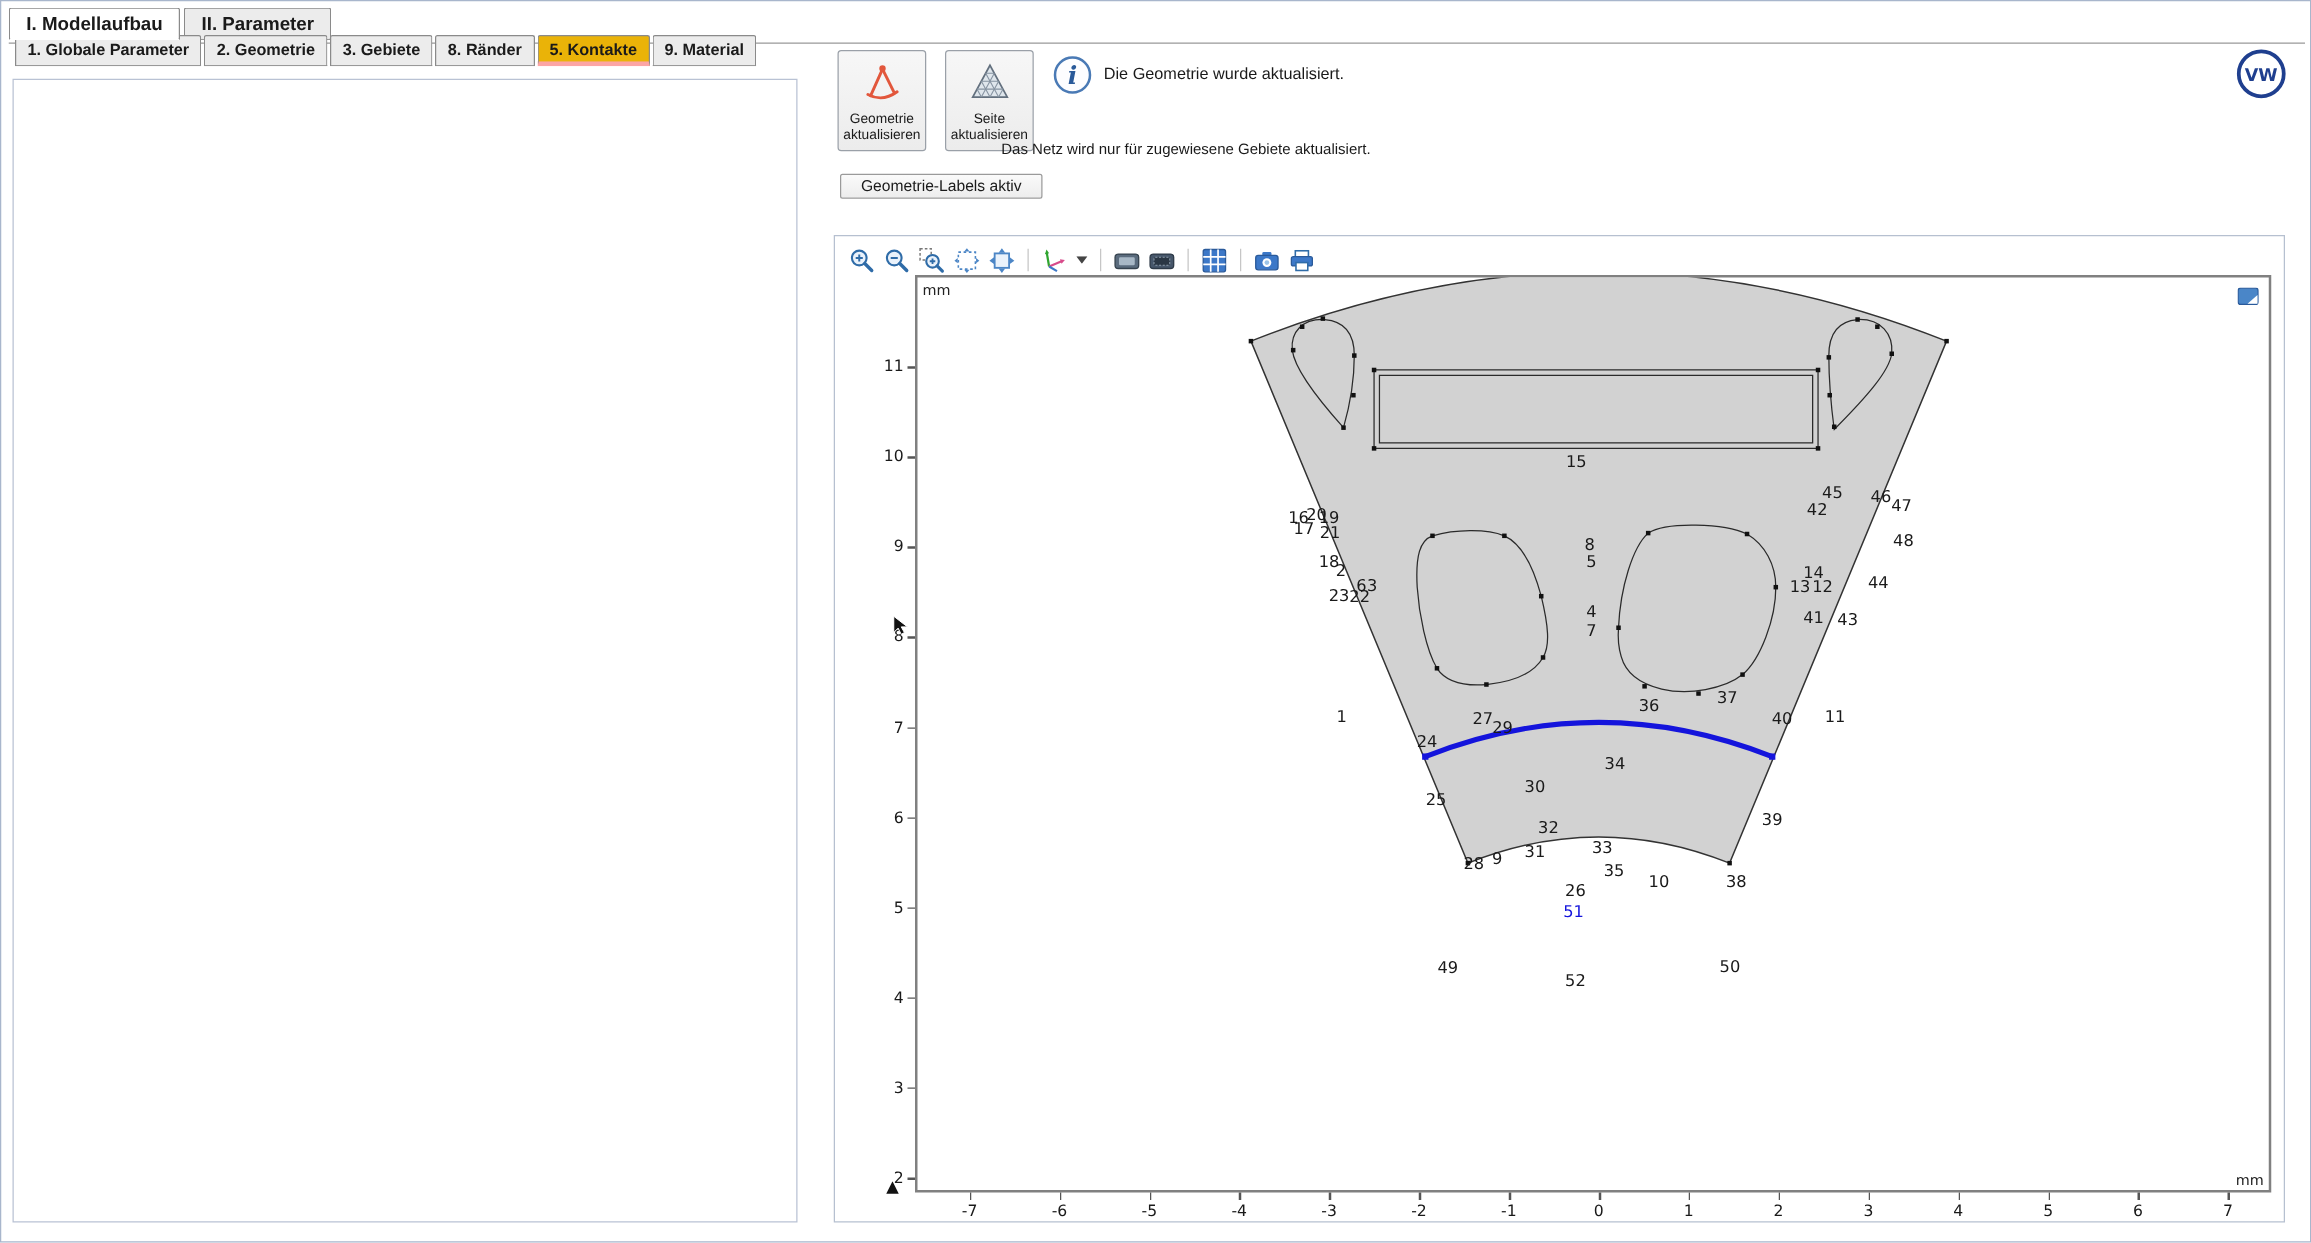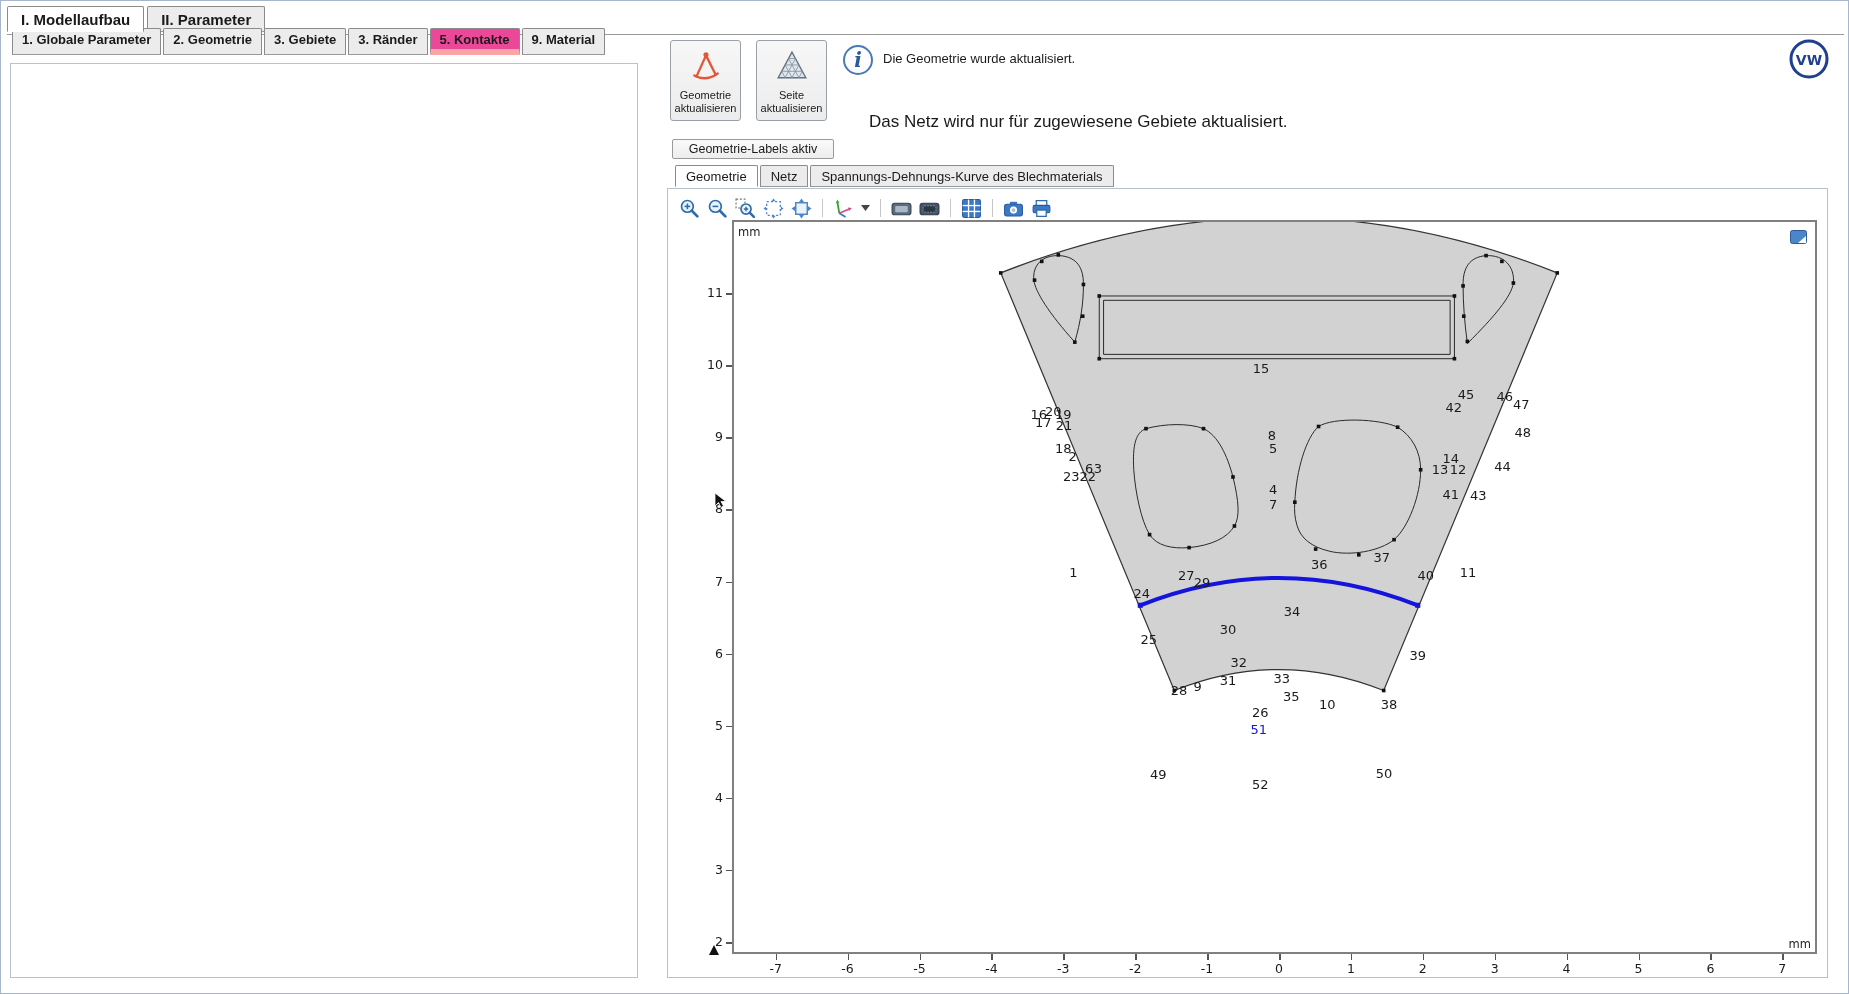--- a/index.html
+++ b/index.html
@@ -11,21 +11,21 @@
   
   #main-tabs{left:6px;top:5px;display:flex}
   .tab-main{padding:4px 13px 3px;font-weight:bold;font-size:15px;background:#ececec;border:1px solid #8a8a8a;
             border-bottom:1px solid #999;margin-right:3px;border-radius:2px 2px 0 0;cursor:default;white-space:nowrap}
   .tab-main.active{background:#fff;border-bottom:1px solid #fff;position:relative;z-index:4}
   #content-box{left:6px;top:33px;width:1837px;height:951px;border-top:1px solid #999;background:#fff}
 
   #sub-tabs{left:11px;top:27px;display:flex;z-index:3}
   .tab-sub{padding:3px 9px 2px;font-weight:bold;font-size:13px;background:#ececec;border:1px solid #8a8a8a;
            border-bottom:1px solid #999;margin-right:2px;border-radius:2px 2px 0 0;white-space:nowrap}
-  .tab-sub.active{background:#ec4899;border-bottom:6px solid #fca5a5;position:relative;z-index:5}
+  .tab-sub.active{background:#eab308;border-bottom:4px solid #fca5a5;position:relative;z-index:5}
 
   #left-panel{left:9px;top:62px;width:628px;height:915px;border:1px solid #b9c2d4;background:#fff;z-index:1}
 
   .sect-header{position:absolute;height:24px;background:linear-gradient(#e8eef9,#d7e2f3);border:1px solid #c5d2e6;
                font-size:14px;display:flex;align-items:center;padding-left:8px;gap:8px}
   .sect-tri{width:0;height:0;border-left:5px solid transparent;border-right:5px solid transparent;border-top:6px solid #444}
 
   .field-label{font-size:13px;white-space:nowrap}
   .bold{font-weight:bold}
 
@@ -56,21 +56,21 @@
   
   .big-btn{position:absolute;width:71px;height:81px;background:linear-gradient(#f7f7f7,#ececec);
            border:1px solid #9aa0a8;border-radius:3px;display:flex;flex-direction:column;align-items:center;
            justify-content:flex-end;padding-bottom:5px;font-size:11px;text-align:center;line-height:13px}
   .big-btn svg{position:absolute;top:8px;left:50%;transform:translateX(-50%)}
 
   #info-circle{left:842px;top:44px;width:30px;height:30px;border:2.5px solid #4a7ab5;border-radius:50%;
                background:#fdfdff;display:flex;align-items:center;justify-content:center;
                font-family:"DejaVu Serif",serif;font-style:italic;font-weight:bold;font-size:20px;color:#2a5a9a}
   #info-line1{left:882px;top:50px;font-size:13px}
-  #info-line2{left:868px;top:111px;font-size:17px}
+  #info-line2{left:800px;top:111px;font-size:12px}
 
   #labels-btn{left:671px;top:138px;width:162px;height:20px;background:linear-gradient(#fafafa,#ededed);
               border:1px solid #9a9a9a;border-radius:2px;font-size:12.5px;display:flex;align-items:center;justify-content:center}
 
   #view-tabs{left:674px;top:164px;display:flex;z-index:3}
   .tab-view{padding:3px 10px 2px;font-size:13px;background:#ececec;border:1px solid #8a8a8a;border-bottom:1px solid #999;
             margin-right:2px;border-radius:2px 2px 0 0;white-space:nowrap}
   .tab-view.active{background:#fff;border-bottom:1px solid #fff;position:relative;z-index:5}
 
   #graphics-panel{left:666px;top:187px;width:1161px;height:790px;border:1px solid #b6c0d0;background:#fff;z-index:1}
@@ -191,21 +191,21 @@
   <div id="content-box" class="abs"></div>
 
   <div id="main-tabs" class="abs">
       <span class="tab-main active">I. Modellaufbau</span>
       <span class="tab-main">II. Parameter</span>
     </div>
   <div id="sub-tabs" class="abs">
       <span class="tab-sub">1. Globale Parameter</span>
       <span class="tab-sub">2. Geometrie</span>
       <span class="tab-sub">3. Gebiete</span>
-      <span class="tab-sub">3. Ränder</span>
+      <span class="tab-sub">8. Ränder</span>
       <span class="tab-sub active">5. Kontakte</span>
       <span class="tab-sub">9. Material</span>
     </div>
 
   <div id="left-panel" class="abs"></div>
 
   <div class="sect-header abs" style="left:17px;top:68px;width:610px">
     <span class="sect-tri"></span>
     <span>5.1 Magnete</span>
   </div>
@@ -361,25 +361,20 @@
   <div id="info-circle" class="abs">i</div>
   <div id="info-line1" class="abs">Die Geometrie wurde aktualisiert.</div>
   <div id="info-line2" class="abs">Das Netz wird nur für zugewiesene Gebiete aktualisiert.</div>
 
   <svg class="abs" style="left:1788px;top:38px" width="40" height="40" viewBox="0 0 40 40">
     <circle cx="20" cy="20" r="18" fill="#fff" stroke="#1f3f8f" stroke-width="3"></circle>
     <text x="20" y="26" text-anchor="middle" font-family="DejaVu Sans, sans-serif" font-size="14" font-weight="bold" fill="#1f3f8f">VW</text>
   </svg>
 
   <div id="labels-btn" class="abs">Geometrie-Labels aktiv</div>
-  <div id="view-tabs" class="abs">
-      <span class="tab-view active">Geometrie</span>
-      <span class="tab-view">Netz</span>
-      <span class="tab-view">Spannungs-Dehnungs-Kurve des Blechmaterials</span>
-    </div>
 
   <div id="graphics-panel" class="abs"></div>
 
   <div id="gtoolbar" class="abs">
     <svg class="tico" viewBox="0 0 20 20">
         <use href="#tb-zin"></use>
       </svg>
     <svg class="tico" viewBox="0 0 20 20">
         <use href="#tb-zout"></use>
       </svg>

